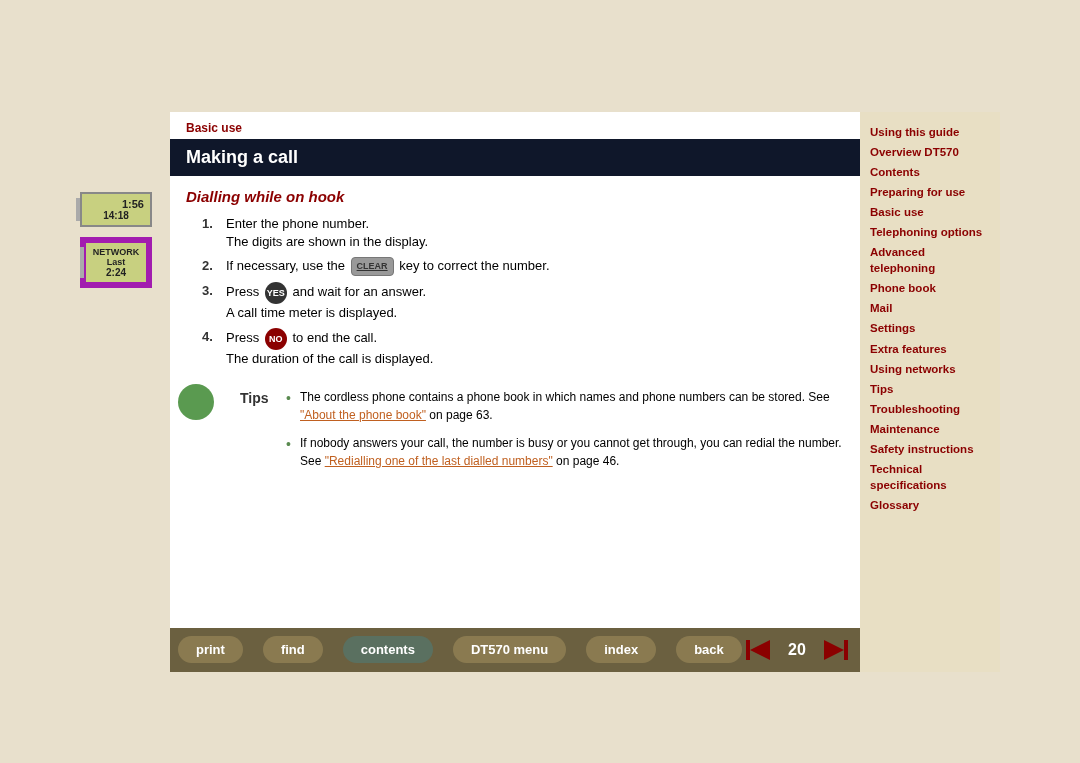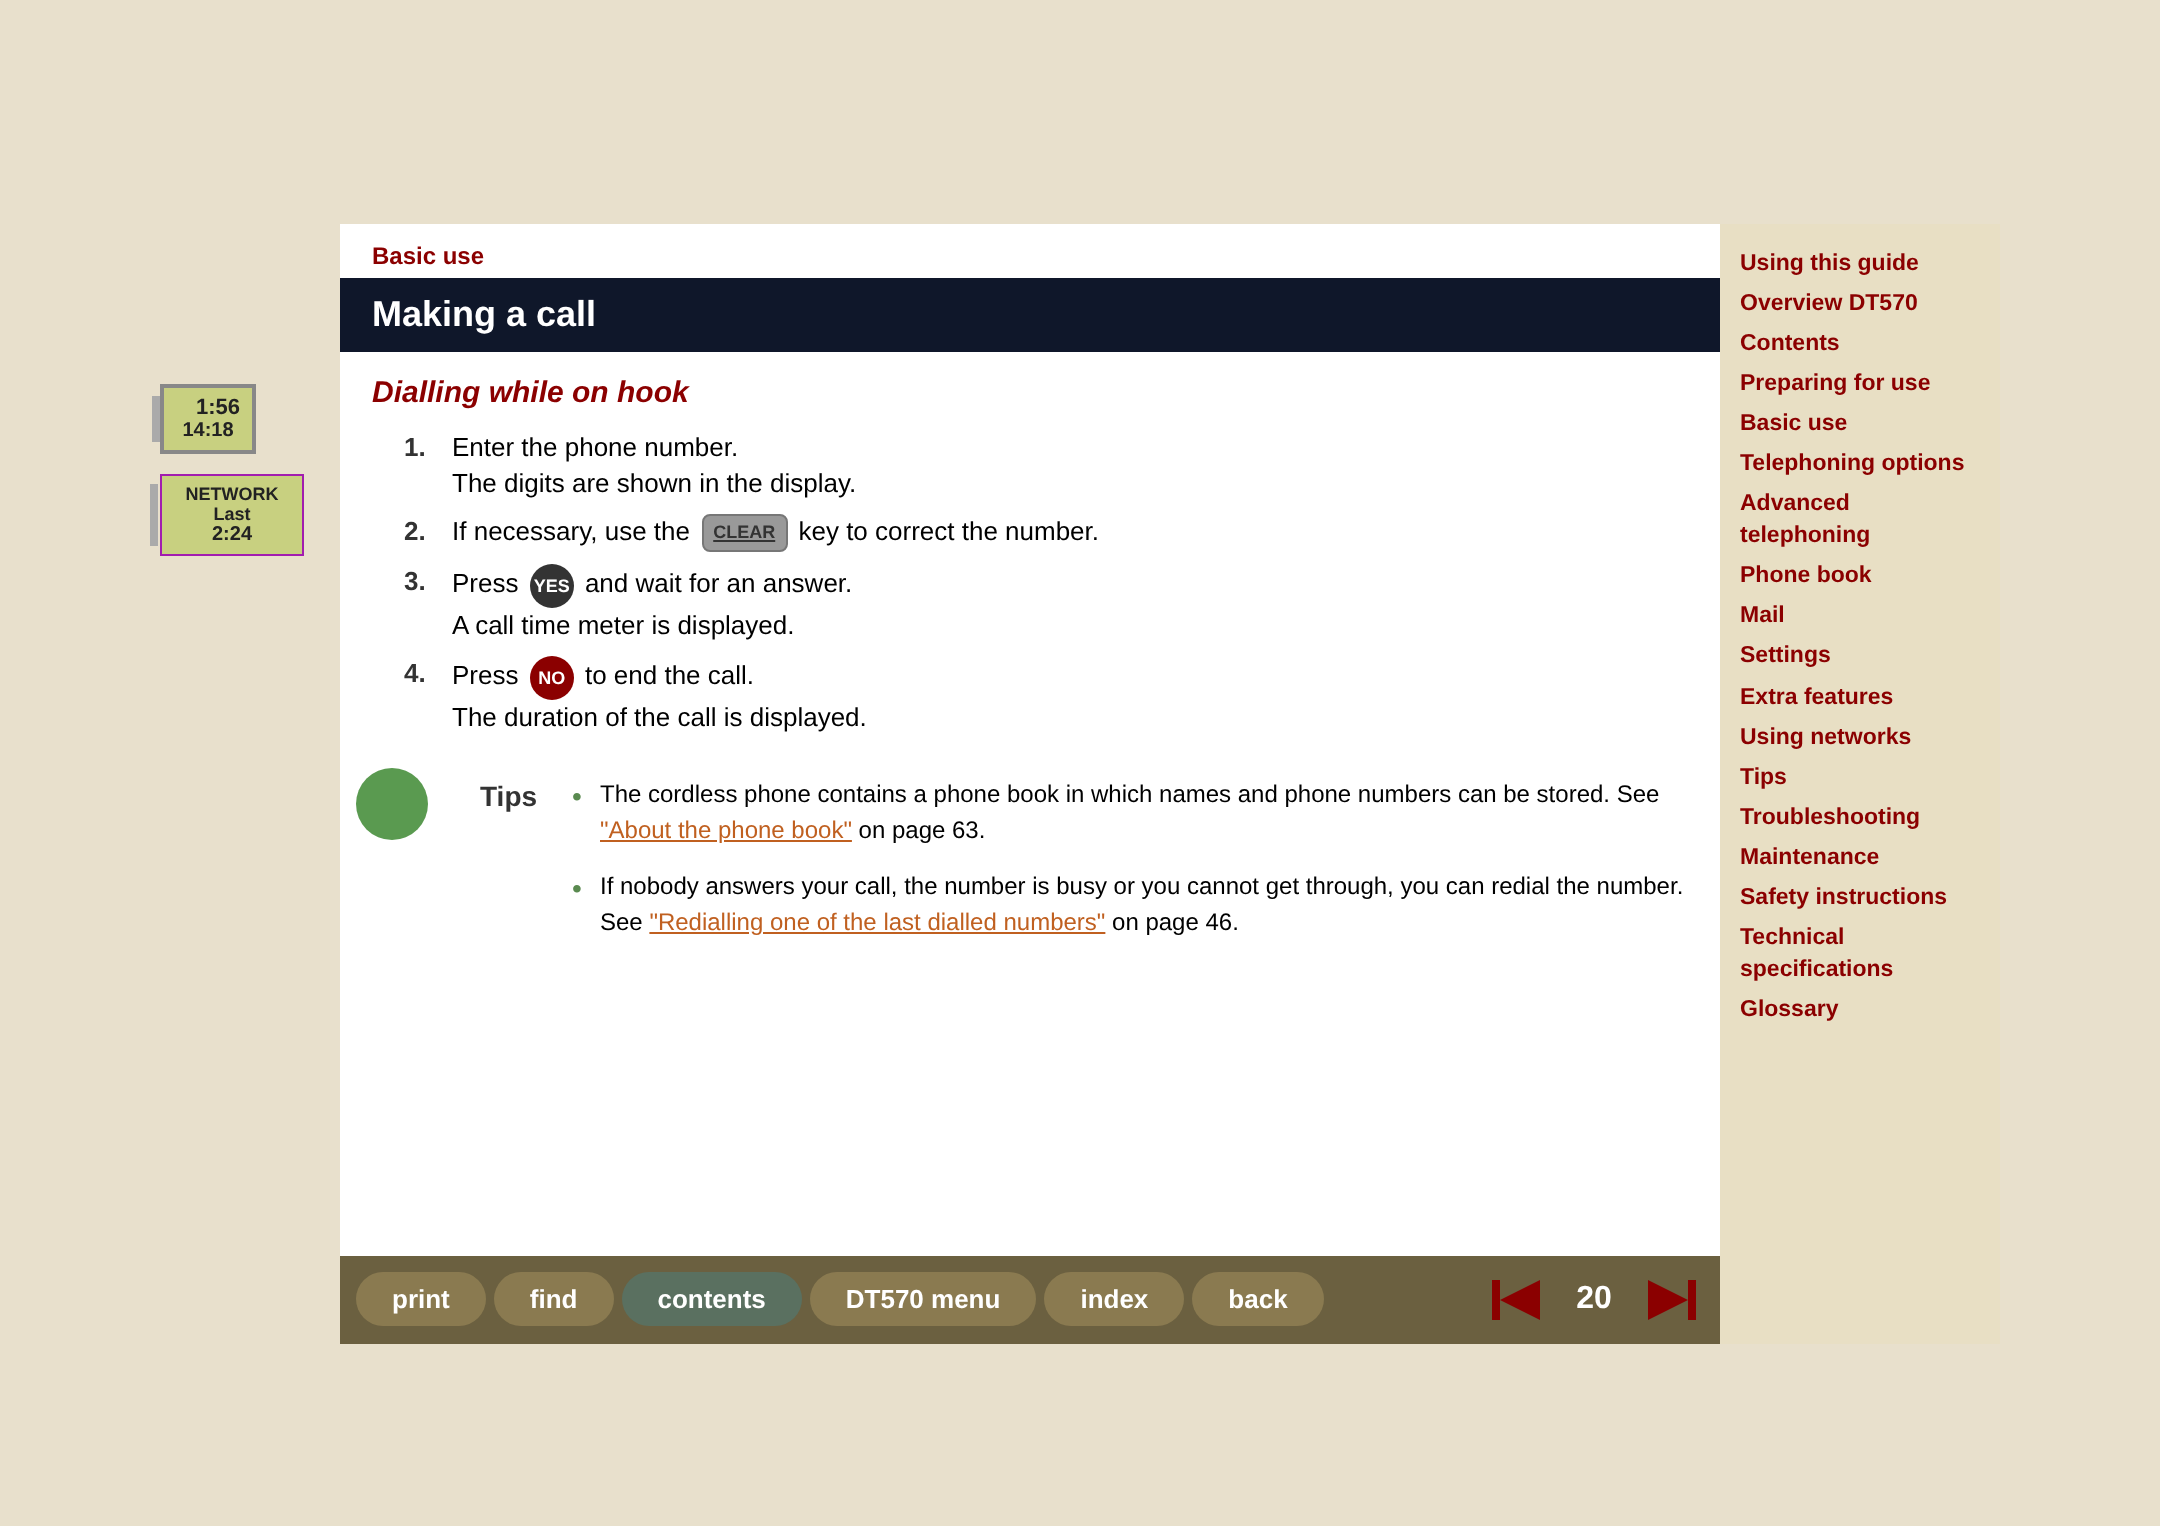--- a/index.html
+++ b/index.html
@@ -36,21 +36,21 @@
       flex-direction: column;
       align-items: flex-start;
       padding-top: 80px;
       gap: 10px;
       flex-shrink: 0;
     }
 
     .phone-display {
       background: #c8d080;
       border: 2px solid #888;
-      width: 48px;
+      width: 72px;
       padding: 4px 6px;
       font-size: 10px;
       font-weight: bold;
       color: #222;
       position: relative;
     }
     .phone-display::before {
       content: '';
       position: absolute;
       left: -6px;
@@ -64,21 +64,21 @@
       justify-content: flex-end;
       font-size: 11px;
     }
     .phone-display .sub-row {
       font-size: 10px;
       text-align: center;
     }
 
     .phone-display2 {
       background: #c8d080;
-      border: 1px solid #a21caf;
+      border: 6px solid #a21caf;
       width: 72px;
       padding: 4px 6px;
       font-size: 10px;
       font-weight: bold;
       color: #222;
       position: relative;
     }
     .phone-display2::before {
       content: '';
       position: absolute;
@@ -241,21 +241,21 @@
       height: 44px;
       background: #6b6040;
       display: flex;
       align-items: center;
       justify-content: space-between;
       padding: 0 8px;
     }
 
     .toolbar-left {
       display: flex;
-      gap: 4px;
+      gap: 20px;
     }
 
     .toolbar-btn {
       background: #8a7a50;
       color: white;
       border: none;
       border-radius: 14px;
       padding: 6px 18px;
       font-size: 13px;
       cursor: pointer;

